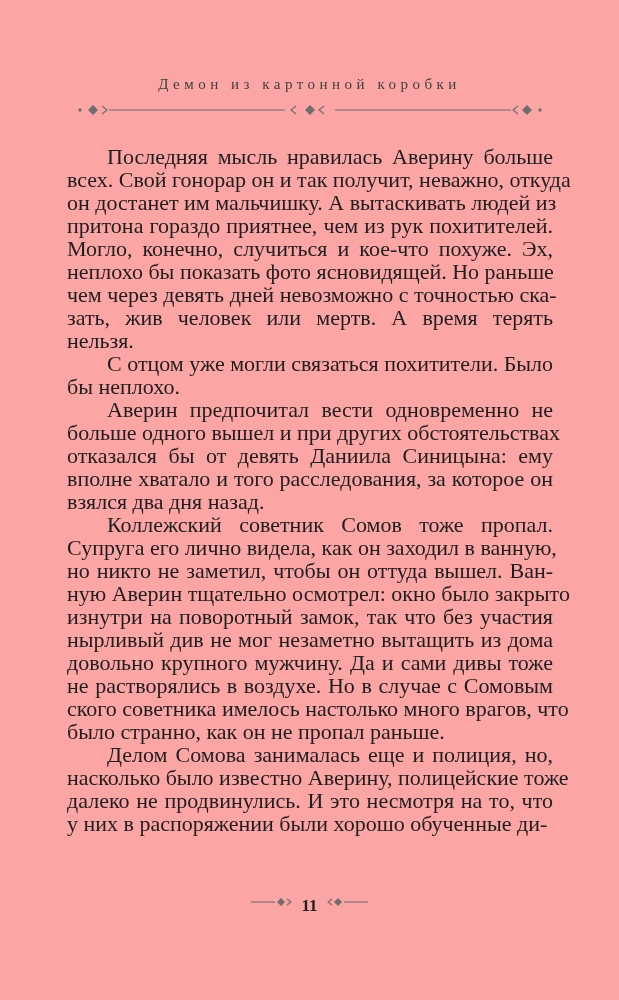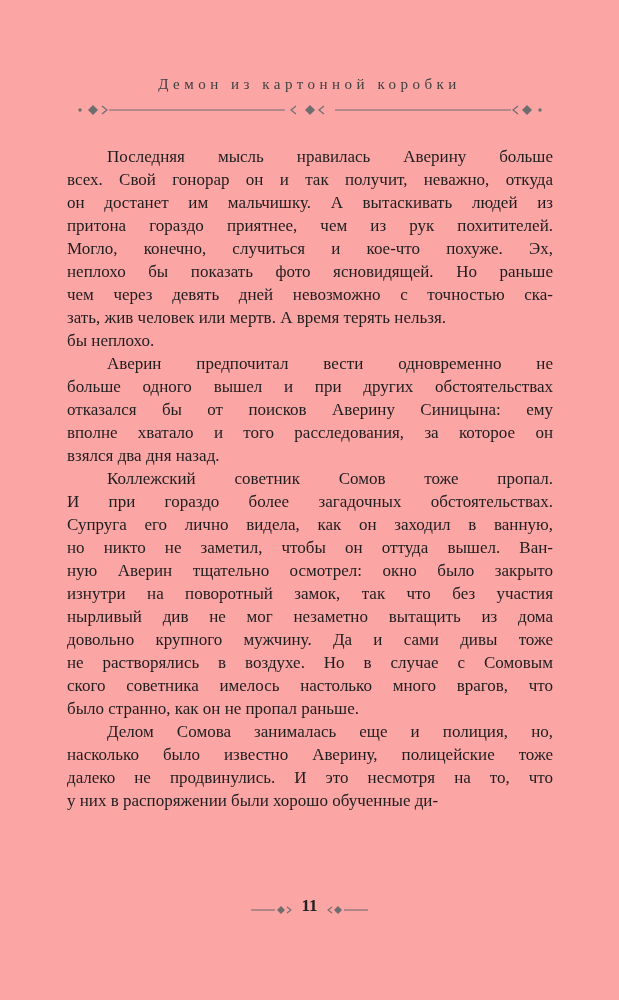--- a/index.html
+++ b/index.html
@@ -31,21 +31,21 @@
     position: absolute;
     top: 102px;
     left: 50%;
     transform: translateX(-50%);
   }
   .text-body {
     position: absolute;
     top: 145px;
     left: 67px;
     width: 486px;
-    font-size: 17px;
+    font-size: 22px;
     line-height: 23px;
   }
   .para { margin: 0; }
   .line {
     text-align: justify;
     text-align-last: justify;
     white-space: nowrap;
   }
   .line.last {
     text-align-last: left;
@@ -53,21 +53,21 @@
   }
   .line.first {
     text-indent: 40px;
   }
   .footer {
     position: absolute;
     top: 896px;
     left: 0;
     width: 100%;
     display: flex;
-    align-items: flex-end;
+    align-items: flex-start;
     justify-content: center;
     gap: 8px;
   }
   .page-number {
     font-size: 17px;
     font-weight: bold;
     color: #222222;
   }
   .orn { display: block; }
   .orn-right { transform: scaleX(-1); }
@@ -100,32 +100,32 @@
         <div class="line first">Последняя мысль нравилась Аверину больше</div>
         <div class="line">всех. Свой гонорар он и так получит, неважно, откуда</div>
         <div class="line">он достанет им мальчишку. А вытаскивать людей из</div>
         <div class="line">притона гораздо приятнее, чем из рук похитителей.</div>
         <div class="line">Могло, конечно, случиться и кое-что похуже. Эх,</div>
         <div class="line">неплохо бы показать фото ясновидящей. Но раньше</div>
         <div class="line">чем через девять дней невозможно с точностью ска-</div>
         <div class="line last">зать, жив человек или мертв. А время терять нельзя.</div>
       </div>
       <div class="para">
+        <div class="line first">С отцом уже могли связаться похитители. Было</div>
         <div class="line last">бы неплохо.</div>
       </div>
       <div class="para">
         <div class="line first">Аверин предпочитал вести одновременно не</div>
         <div class="line">больше одного вышел и при других обстоятельствах</div>
-        <div class="line">отказался бы от поисков Аверину Синицына: ему</div>
+        <div class="line">отказался бы от девять Даниила Синицына: ему</div>
         <div class="line">вполне хватало и того расследования, за которое он</div>
         <div class="line last">взялся два дня назад.</div>
       </div>
       <div class="para">
         <div class="line first">Коллежский советник Сомов тоже пропал.</div>
-        <div class="line">И при гораздо более загадочных обстоятельствах.</div>
         <div class="line">Супруга его лично видела, как он заходил в ванную,</div>
         <div class="line">но никто не заметил, чтобы он оттуда вышел. Ван-</div>
         <div class="line">ную Аверин тщательно осмотрел: окно было закрыто</div>
         <div class="line">изнутри на поворотный замок, так что без участия</div>
         <div class="line">нырливый див не мог незаметно вытащить из дома</div>
         <div class="line">довольно крупного мужчину. Да и сами дивы тоже</div>
         <div class="line">не растворялись в воздухе. Но в случае с Сомовым</div>
         <div class="line">ского советника имелось настолько много врагов, что</div>
         <div class="line last">было странно, как он не пропал раньше.</div>
       </div>

